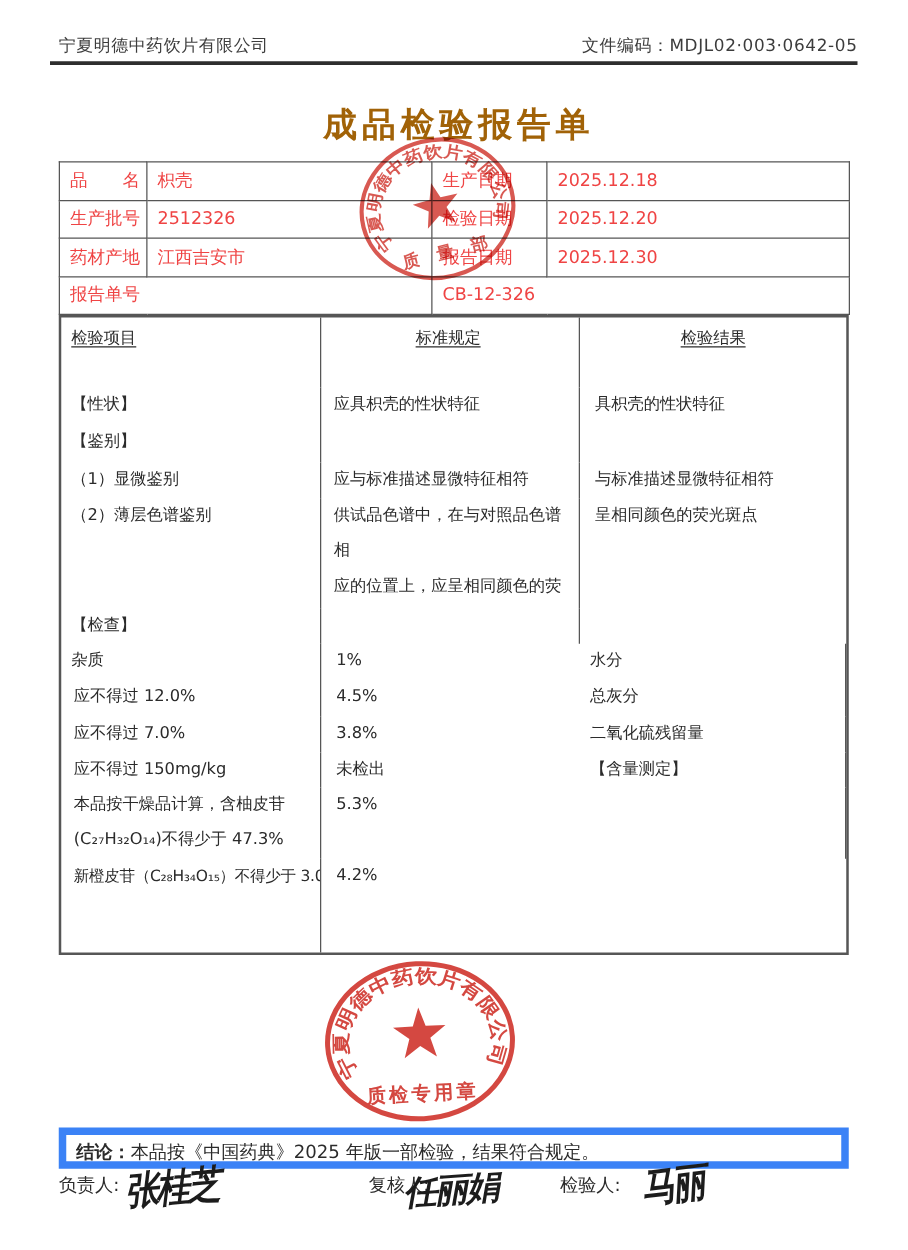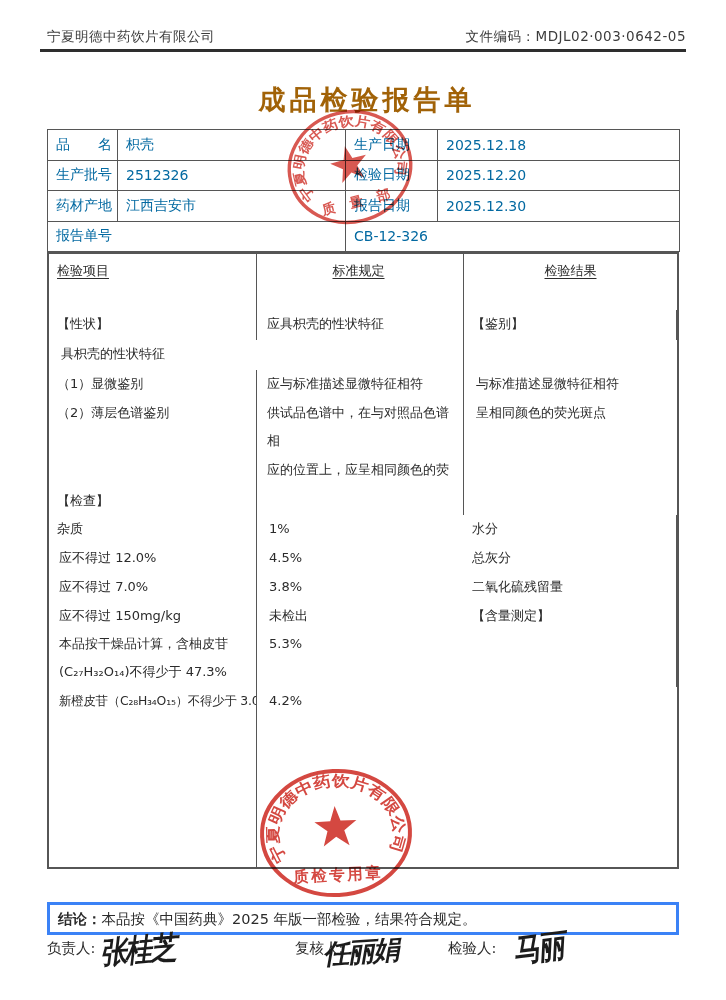--- a/index.html
+++ b/index.html
@@ -15,47 +15,47 @@
     font-size:13.5px; color:#3c3c3c; letter-spacing:0.5px;
   }
   .rule { position:absolute; top:49px; left:40px; width:646px; height:3px; background:#2e2e2e; }
   .title {
     position:absolute; top:82px; left:4px; width:100%; text-align:center;
     font-size:27px; font-weight:bold; letter-spacing:4px; color:#a16207;
   }
   
   table.info {
     position:absolute; top:129px; left:47px; width:632px;
-    border-collapse:collapse; table-layout:fixed; font-size:14px; color:#0369a1;
+    border-collapse:collapse; table-layout:fixed; font-size:14px; color:#ef4444;
   }
   table.info td {
     border:1.6px solid #565656; height:30.5px; padding:0 0 0 8px;
     white-space:nowrap; overflow:hidden;
   }
   
   .results {
-    position:absolute; top:252px; left:47px; width:632px; height:617px;
+    position:absolute; top:252px; left:47px; width:632px; height:512px;
     border:2px solid #565656;
     display:grid;
     grid-template-columns:208px 207px 1fr;
     grid-template-rows:56px 30px 30px 29px 88px 28px 29px 29px 29px 28px 57px 1fr;
     font-size:13px; color:#2b2b2b;
   }
   .cell { padding-left:8px; line-height:28.4px; white-space:pre-line; overflow:hidden; }
   .cell.c1 { border-right:1.6px solid #565656; }
   .cell.c2 { border-right:1.6px solid #565656; padding-left:10px; padding-right:3px; }
   .cell.c3 { padding-left:12px; }
   .cell.head { padding-top:7px; line-height:20px; }
   .cell.head span { text-decoration:underline; text-underline-offset:3px; }
   .cell.head.c2, .cell.head.c3 { text-align:center; padding-left:0; }
   .cell.nowrap { white-space:pre; font-size:12.4px; letter-spacing:-0.2px; }
   
   .conclusion {
     position:absolute; top:902px; left:47px; width:632px; height:33px;
-    border:3px solid #3b82f6; font-size:14.5px; line-height:29px;
+    border:6px solid #3b82f6; font-size:14.5px; line-height:29px;
     padding-left:8px; white-space:nowrap; overflow:hidden;
   }
   .conclusion b { font-weight:bold; }
   
   .signs { position:absolute; top:936px; left:47px; width:640px; height:60px; font-size:14.5px;text-align:right; }
   .sig-label { position:absolute; top:3px; color:#2b2b2b; }
   .lbl-resp { left:0; }
   .lbl-rev  { left:216px;margin-left:32px; }
   .lbl-insp { left:401px; }
   .sig {
@@ -117,23 +117,23 @@
   </tbody>
     </table>
 
   <div class="results">
     <div class="cell c1 head"><span>检验项目</span></div>
     <div class="cell c2 head"><span>标准规定</span></div>
     <div class="cell c3 head"><span>检验结果</span></div>
 
     <div class="cell c1">【性状】</div>
     <div class="cell c2">应具枳壳的性状特征</div>
+    <div class="cell c3">具枳壳的性状特征</div>
+
     <div class="cell c1">【鉴别】</div>
-
-    <div class="cell c3">具枳壳的性状特征</div>
     <div class="cell c2"></div>
     <div class="cell c3"></div>
 
     <div class="cell c1">（1）显微鉴别</div>
     <div class="cell c2">应与标准描述显微特征相符</div>
     <div class="cell c3">与标准描述显微特征相符</div>
 
     <div class="cell c1">（2）薄层色谱鉴别</div>
     <div class="cell c2">供试品色谱中，在与对照品色谱相
 应的位置上，应呈相同颜色的荧光

